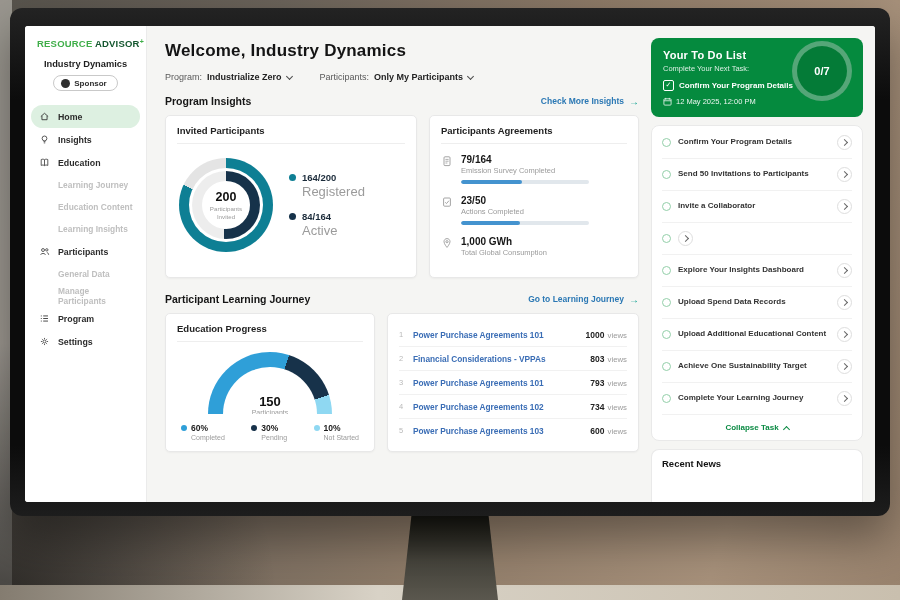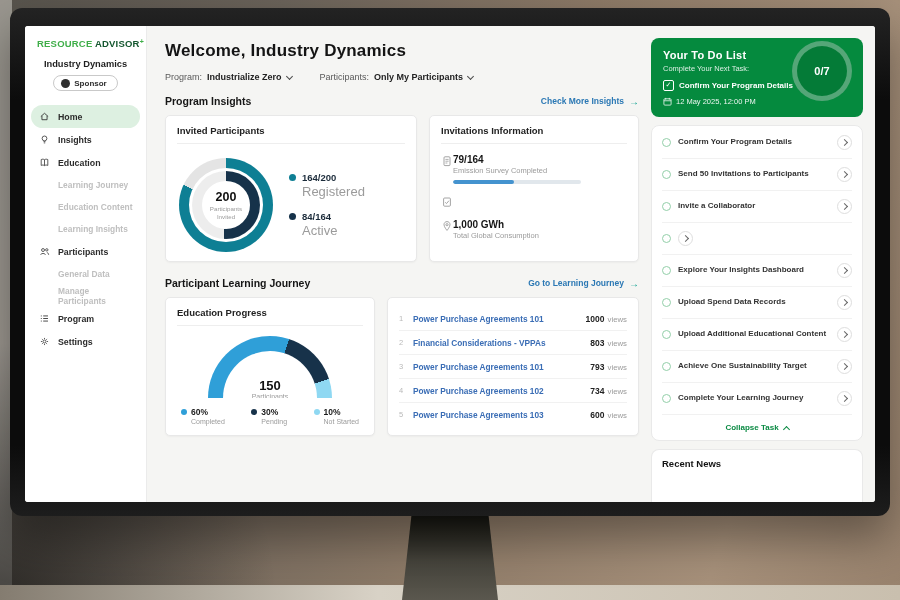--- a/index.html
+++ b/index.html
@@ -73,21 +73,21 @@
     align-items:center;justify-content:center;text-align:center}
   .d-val{font-size:12.5px;font-weight:800;color:#101010}
   .d-lab{font-size:6.2px;color:#9b9b9b;margin-top:1px;line-height:1.25;width:42px}
   .lg-item{display:flex;gap:6px;margin-bottom:12px}
   .lg-item:last-child{margin-bottom:0}
   .lg-dot{width:7px;height:7px;border-radius:50%;margin-top:2px;flex:none}
   .lg-val{font-size:9.5px;font-weight:800;color:#1b2b3a}
   .lg-lab{font-size:13px;color:#9b9b9b;margin-top:1px}
 
   
-  .metric{display:flex;margin-bottom:11px}
+  .metric{display:flex;gap:8px;margin-bottom:11px}
   .m-icon{flex:none;margin-top:1px;display:flex}
   .m-icon svg{width:12px;height:12px}
   .m-val{font-size:10px;font-weight:800;color:#161616}
   .m-lab{font-size:7.5px;color:#9b9b9b;margin-top:1px}
   .m-bar{width:128px;height:4px;border-radius:2px;background:#e1e7ec;margin-top:5px;overflow:hidden}
   .m-fill{height:100%;border-radius:2px;background:#4493cf}
 
   
   .gauge{position:relative;width:124px;height:62px;margin:6px auto 9px;overflow:hidden}
   .gauge-arc{position:absolute;left:0;top:0;width:124px;height:124px;border-radius:50%}
@@ -278,21 +278,21 @@
                   <div class="lg-col">
                     <div class="lg-val">84/164</div>
                     <div class="lg-lab">Active</div>
                   </div>
                 </div>
               </div>
           </div>
         </section>
 
         <section class="card card-info">
-          <div class="card-title">Invitations Information</div>
+          <div class="card-title">Participants Agreements</div>
           <div class="metrics">
               <div class="metric">
                 <span class="m-icon">
                   <svg viewBox="0 0 12 12">
                     <rect x="3" y="1.8" width="6" height="8.8" rx="1" fill="none" stroke="#9a9a9a" stroke-width="0.9"></rect>
                     <path d="M4.4 4.4 h3.2 M4.4 6.2 h3.2 M4.4 8 h2" fill="none" stroke="#9a9a9a" stroke-width="0.8"></path>
                   </svg>
                 </span>
                 <div class="m-col">
                   <div class="m-val">79/164</div>
@@ -302,20 +302,27 @@
                   </div>
                 </div>
               </div>
               <div class="metric">
                 <span class="m-icon">
                   <svg viewBox="0 0 12 12">
                     <rect x="2.6" y="2" width="6.8" height="8.2" rx="1" fill="none" stroke="#9a9a9a" stroke-width="0.9"></rect>
                     <path d="M4.2 6.3 L5.5 7.6 L7.9 4.7" fill="none" stroke="#9a9a9a" stroke-width="0.9"></path>
                   </svg>
                 </span>
+                <div class="m-col">
+                  <div class="m-val">23/50</div>
+                  <div class="m-lab">Actions Completed</div>
+                  <div class="m-bar">
+                    <div class="m-fill" style="width: 46%;"></div>
+                  </div>
+                </div>
               </div>
               <div class="metric">
                 <span class="m-icon">
                   <svg viewBox="0 0 12 12">
                     <path d="M6 1.6 C4.2 1.6 3 3 3 4.7 C3 6.9 6 10.4 6 10.4 C6 10.4 9 6.9 9 4.7 C9 3 7.8 1.6 6 1.6 Z" fill="none" stroke="#9a9a9a" stroke-width="0.9"></path>
                     <circle cx="6" cy="4.7" r="1.1" fill="none" stroke="#9a9a9a" stroke-width="0.9"></circle>
                   </svg>
                 </span>
                 <div class="m-col">
                   <div class="m-val">1,000 GWh</div>

